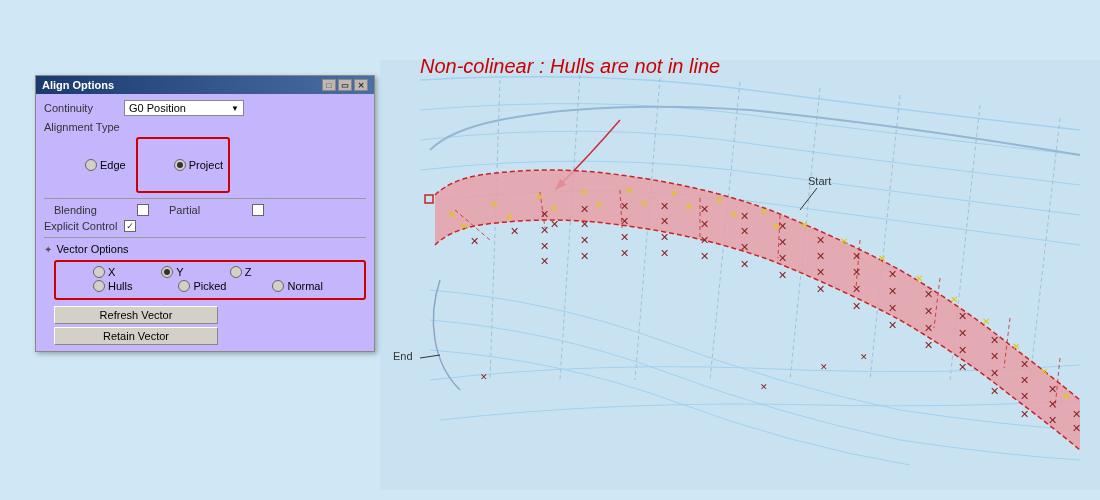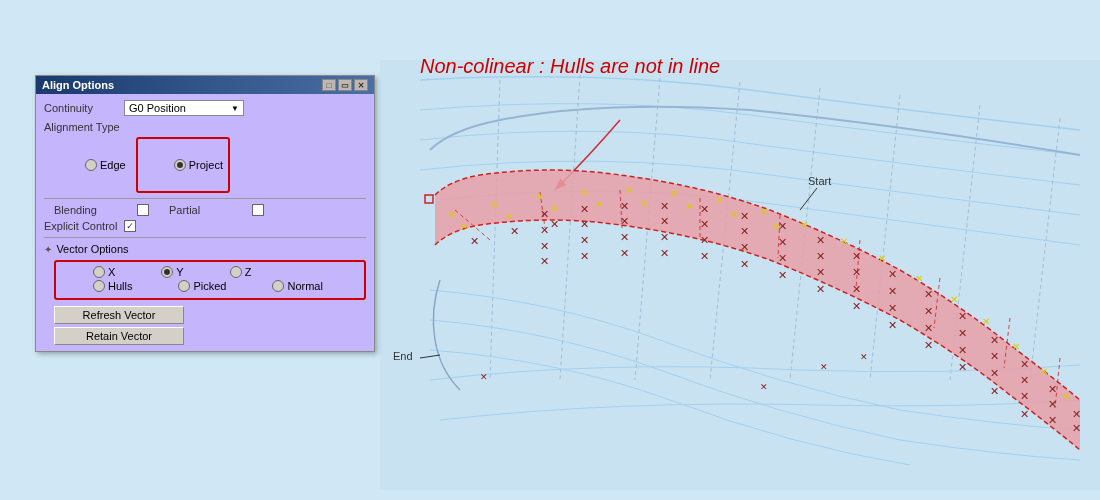--- a/index.html
+++ b/index.html
@@ -217,21 +217,21 @@
 
     .action-btn {
       background: #d4d0c8;
       border: 1px solid #888;
       border-top-color: #fff;
       border-left-color: #fff;
       padding: 2px 15px;
       font-size: 11px;
       cursor: pointer;
       text-align: center;
-      width: 130px;
+      width: 164px;
     }
 
     
     .annotation-text {
       position: absolute;
       top: 55px;
       left: 420px;
       color: #cc0000;
       font-style: italic;
       font-size: 20px;

